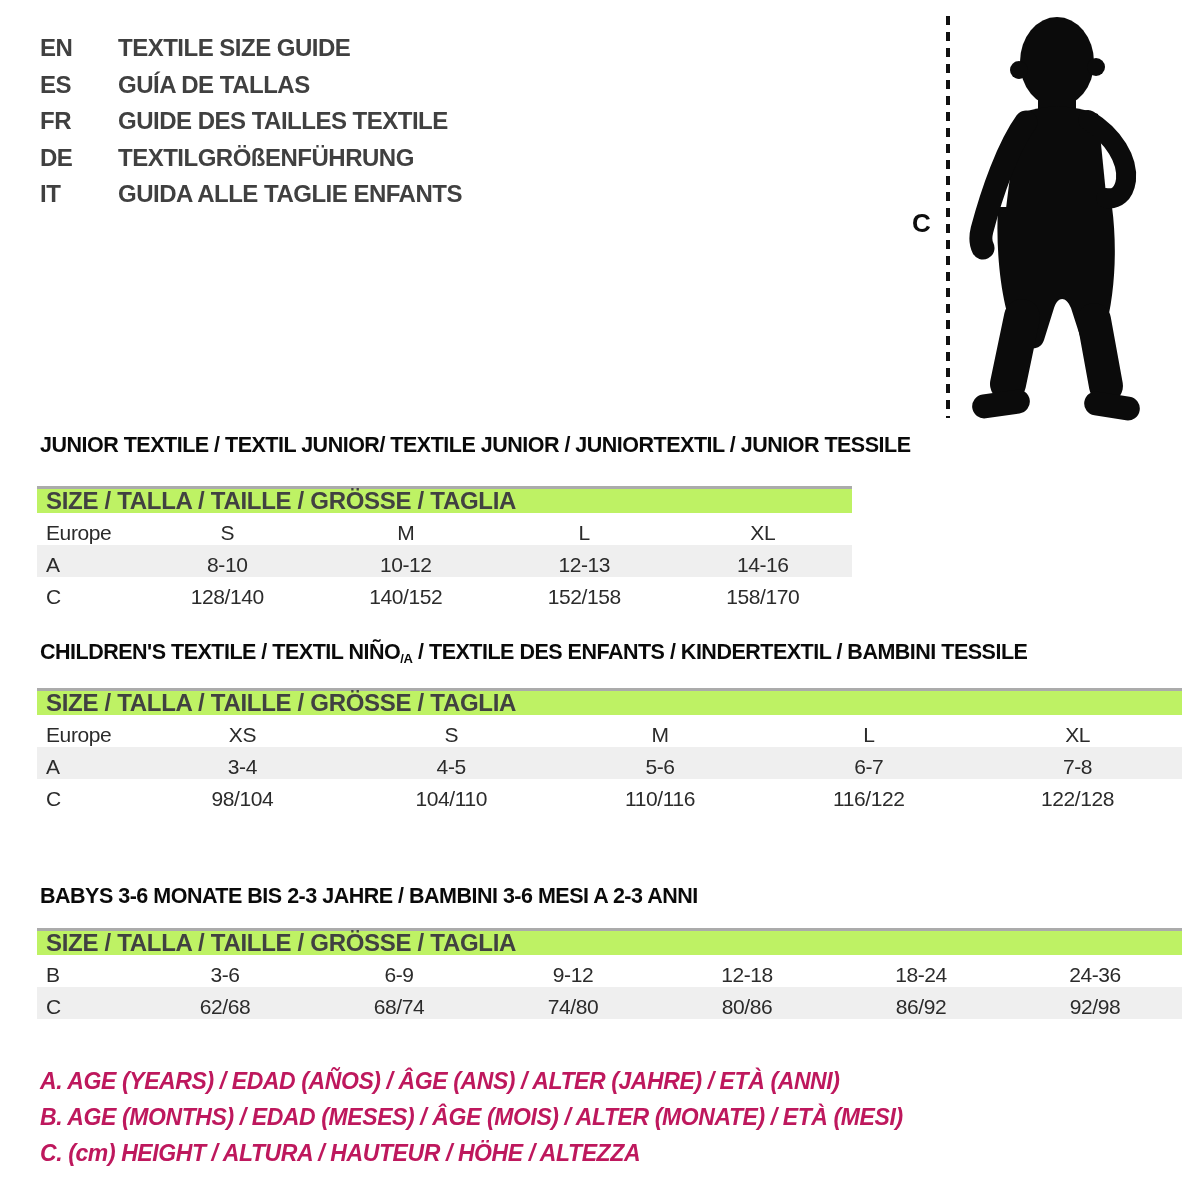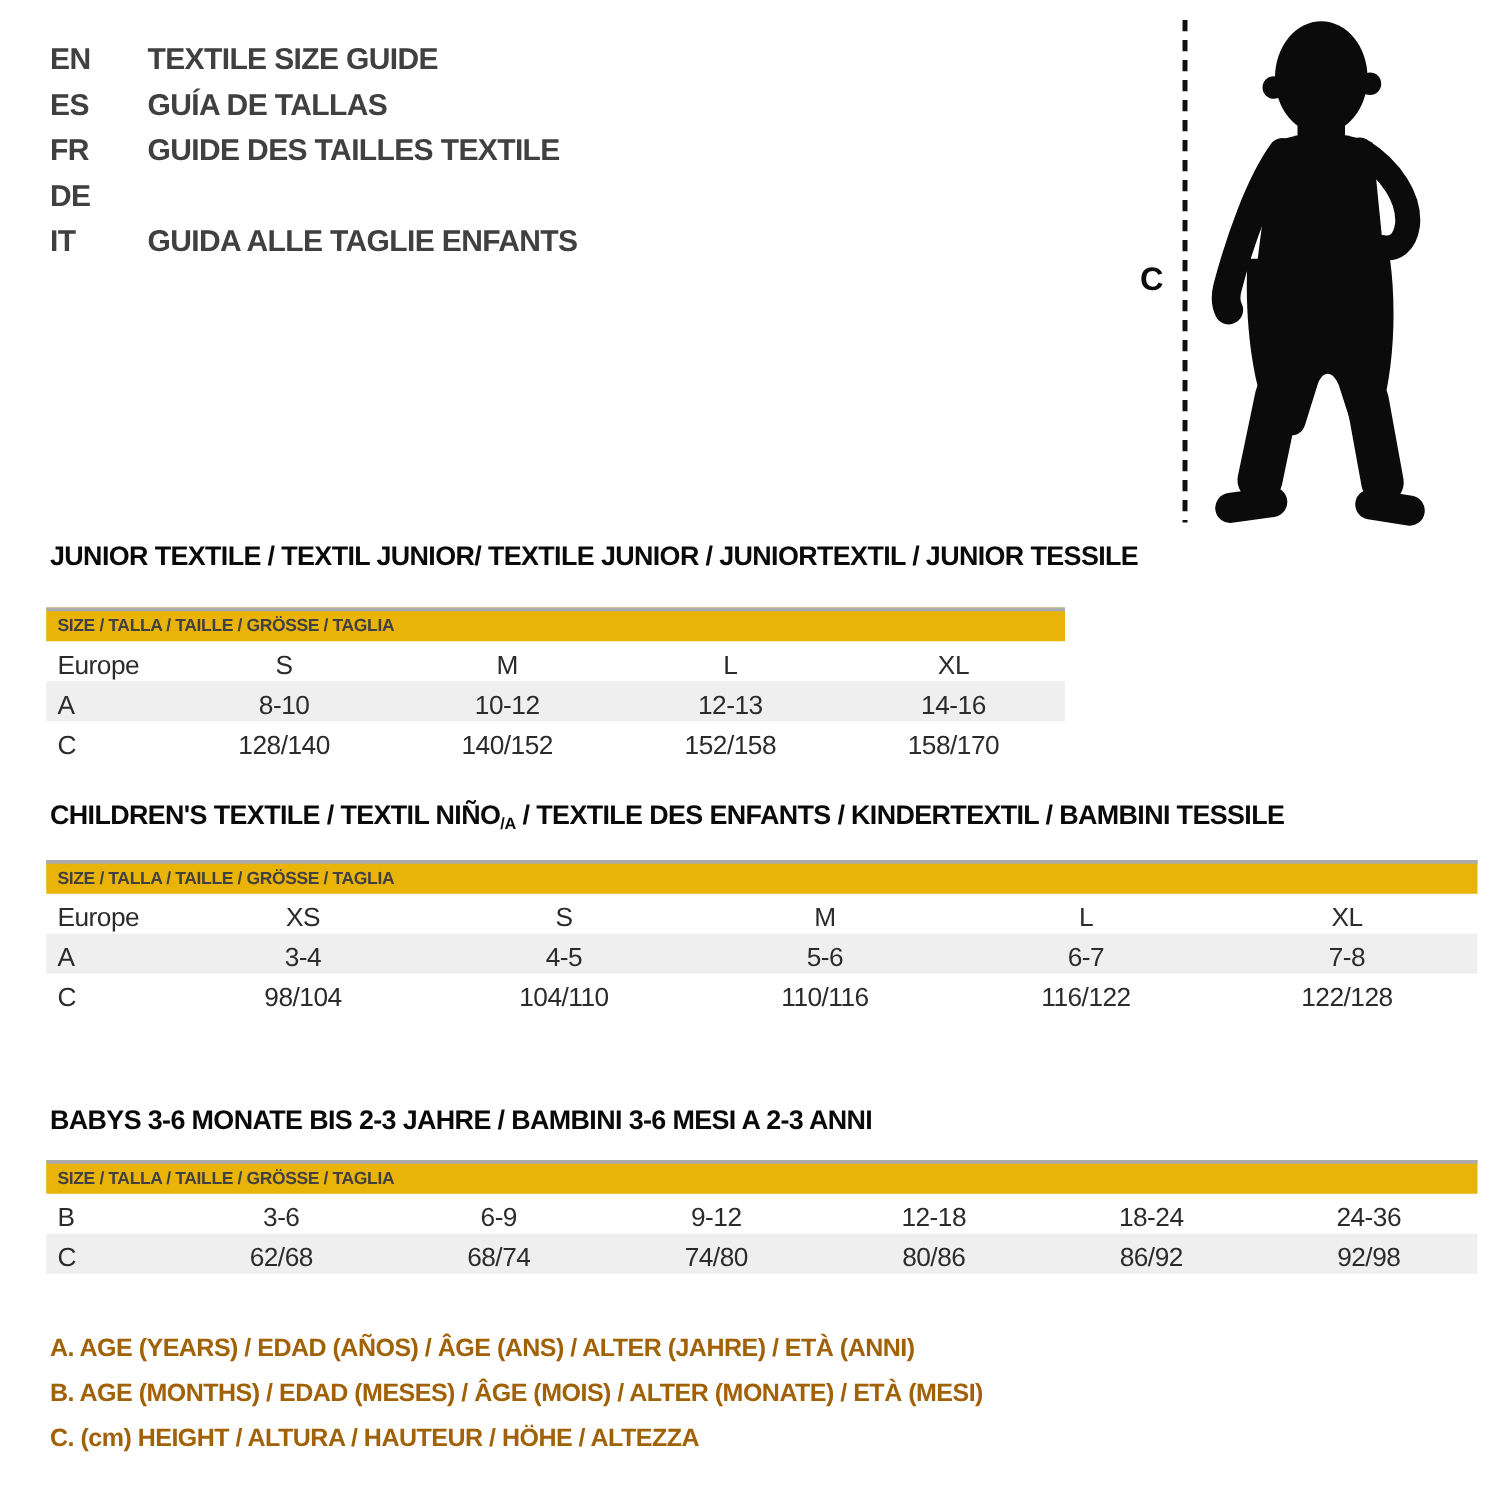--- a/index.html
+++ b/index.html
@@ -22,33 +22,33 @@
   .measure-c { position:absolute; left:912px; top:208px;
                font-size:26px; font-weight:700; color:#0d0d0d; }
 
   
   .sec-title { position:absolute; left:40px; white-space:nowrap;
                font-size:21.5px; font-weight:700; letter-spacing:-0.5px; color:#0a0a0a; }
   .sec-title .sub { font-size:13px; vertical-align:-4px; letter-spacing:-0.3px; }
 
   
   .size-table { position:absolute; left:37px; }
-  .size-bar { height:27px; background:#eab308; border-top:3px solid #ababab;
-              font-size:14px; font-weight:700; letter-spacing:-0.3px;
+  .size-bar { height:27px; background:#bef264; border-top:3px solid #ababab;
+              font-size:24px; font-weight:700; letter-spacing:-0.3px;
               color:#414141; line-height:23px; padding-left:9px; white-space:nowrap; }
   .trow { display:flex; height:32px; align-items:flex-end;
           font-size:21px; letter-spacing:-0.4px; color:#2b2b2b; white-space:nowrap; }
   .trow.shaded { background:#efefef; }
   .tlabel { flex:0 0 101px; padding-left:9px; }
   .tcell { flex:1 1 0; text-align:center; }
 
   
   .legend { position:absolute; left:40px; top:1068px; }
-  .legend-line { height:36px; font-size:20px; font-weight:700;
-                 letter-spacing:-0.4px; color:#a16207; white-space:nowrap; }
+  .legend-line { height:36px; font-size:23px; font-weight:700;
+                 letter-spacing:-0.4px; color:#be185d; white-space:nowrap;font-style:italic; }
 </style>
 </head>
 <body>
 
 <div id="canvas">
 
   <div class="lang-list">
     <div class="lang-row">
       <span class="lang-code">EN</span>
       <span class="lang-label">TEXTILE SIZE GUIDE</span>
@@ -56,20 +56,21 @@
     <div class="lang-row">
       <span class="lang-code">ES</span>
       <span class="lang-label">GUÍA DE TALLAS</span>
     </div>
     <div class="lang-row">
       <span class="lang-code">FR</span>
       <span class="lang-label">GUIDE DES TAILLES TEXTILE</span>
     </div>
     <div class="lang-row">
       <span class="lang-code">DE</span>
+      <span class="lang-label">TEXTILGRÖßENFÜHRUNG</span>
     </div>
     <div class="lang-row">
       <span class="lang-code">IT</span>
       <span class="lang-label">GUIDA ALLE TAGLIE ENFANTS</span>
     </div>
   </div>
 
   <span class="measure-c">C</span>
   <svg class="figure-svg" width="215" height="410" viewBox="0 0 215 410" aria-hidden="true">
     <line x1="10" y1="4" x2="10" y2="406" stroke="#101010" stroke-width="4" stroke-dasharray="9 7"></line>

